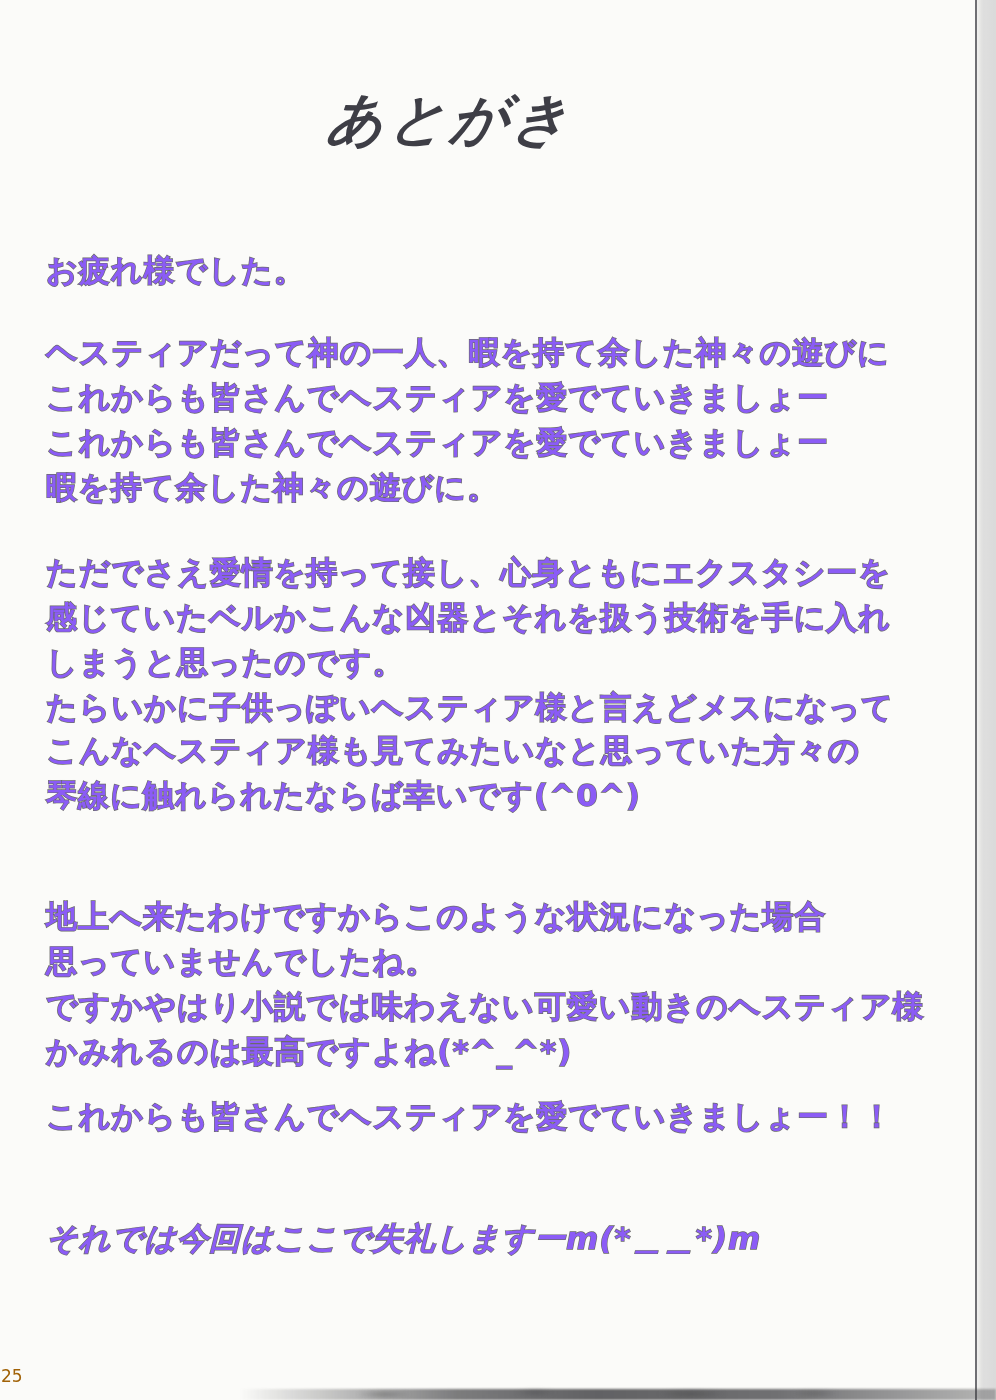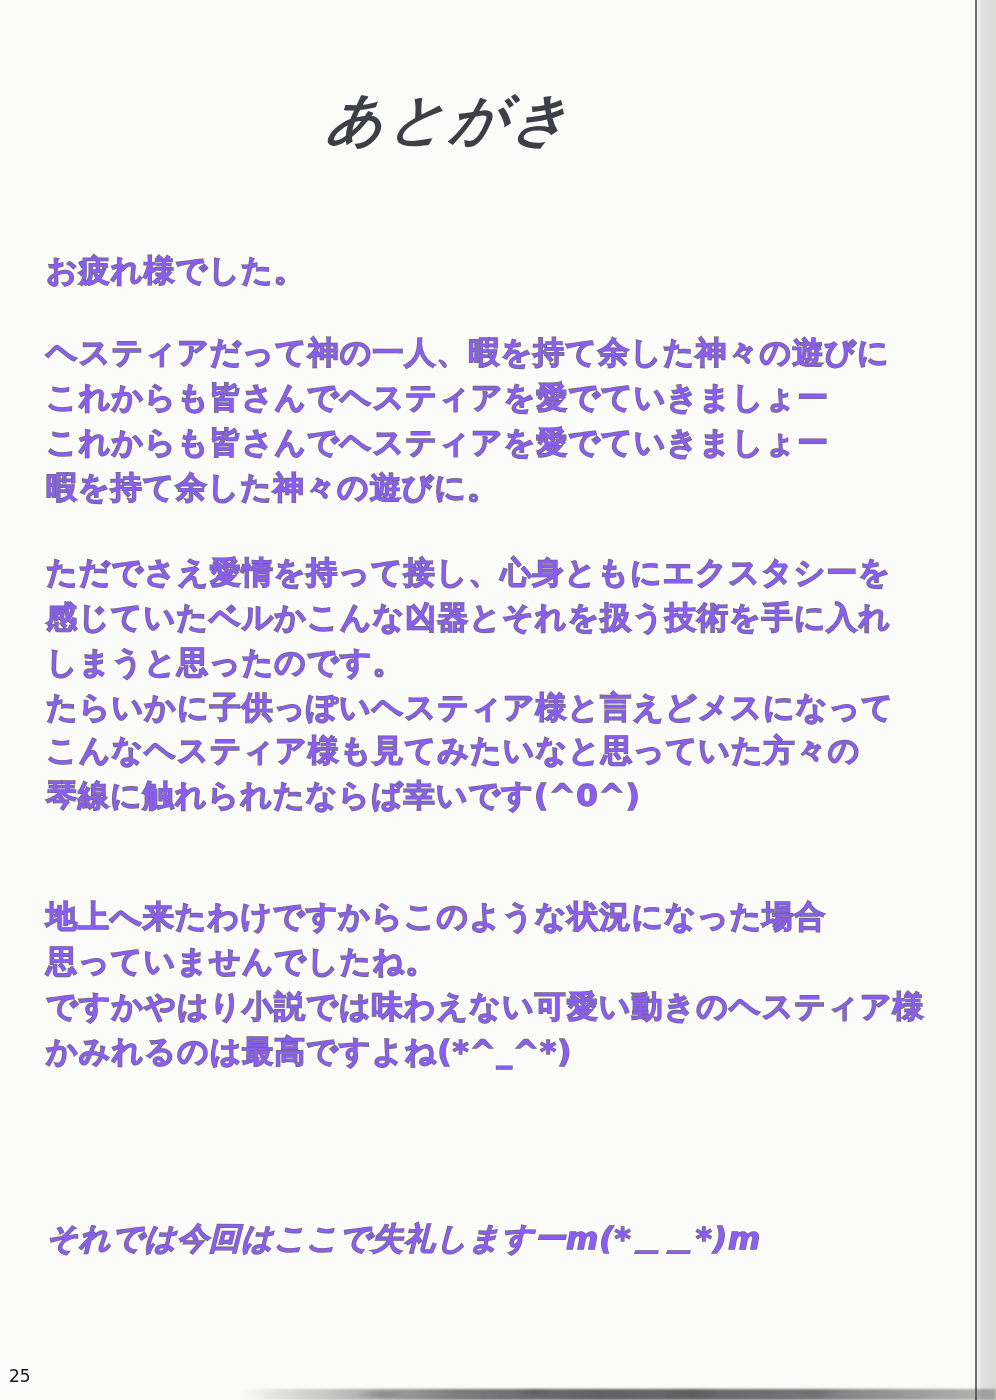--- a/index.html
+++ b/index.html
@@ -50,23 +50,22 @@
   .p3 { top: 550px; }
   .p4 { top: 728px; }
   .p5 { top: 894px; }
   .p6 { top: 1094px; }
   .p7 { top: 1216px; font-style: italic; }
   .page-number {
     position: absolute;
     left: 1px;
     top: 1366px;
     font-size: 17px;
-    color: #0f172a;
+    color: #a16207;
     letter-spacing: 0px;
-    margin-left: 8px;
   }
   .scan-edge-right {
     position: absolute;
     top: 0;
     right: 0;
     width: 19px;
     height: 100%;
     background: linear-gradient(to right,
       rgba(150,150,152,0.10) 0%,
       rgba(150,150,152,0.28) 30%,
@@ -134,20 +133,23 @@
     <div class="line">琴線に触れられたならば幸いです(^0^)</div>
   </div>
 
   <div class="para p5">
     <div class="line">地上へ来たわけですからこのような状況になった場合</div>
     <div class="line">思っていませんでしたね。</div>
     <div class="line">ですかやはり小説では味わえない可愛い動きのヘスティア様</div>
     <div class="line">かみれるのは最高ですよね(*^_^*)</div>
   </div>
 
+  <div class="para p6">
+    <div class="line">これからも皆さんでヘスティアを愛でていきましょー！！</div>
+  </div>
 
   <div class="para p7">
     <div class="line">それでは今回はここで失礼しますーm(*＿＿*)m</div>
   </div>
 
   <div class="page-number">25</div>
 
   <div class="scan-edge-right"></div>
   <div class="scan-smudge-bottom"></div>
   <div class="scan-smudge-blobs"></div>

